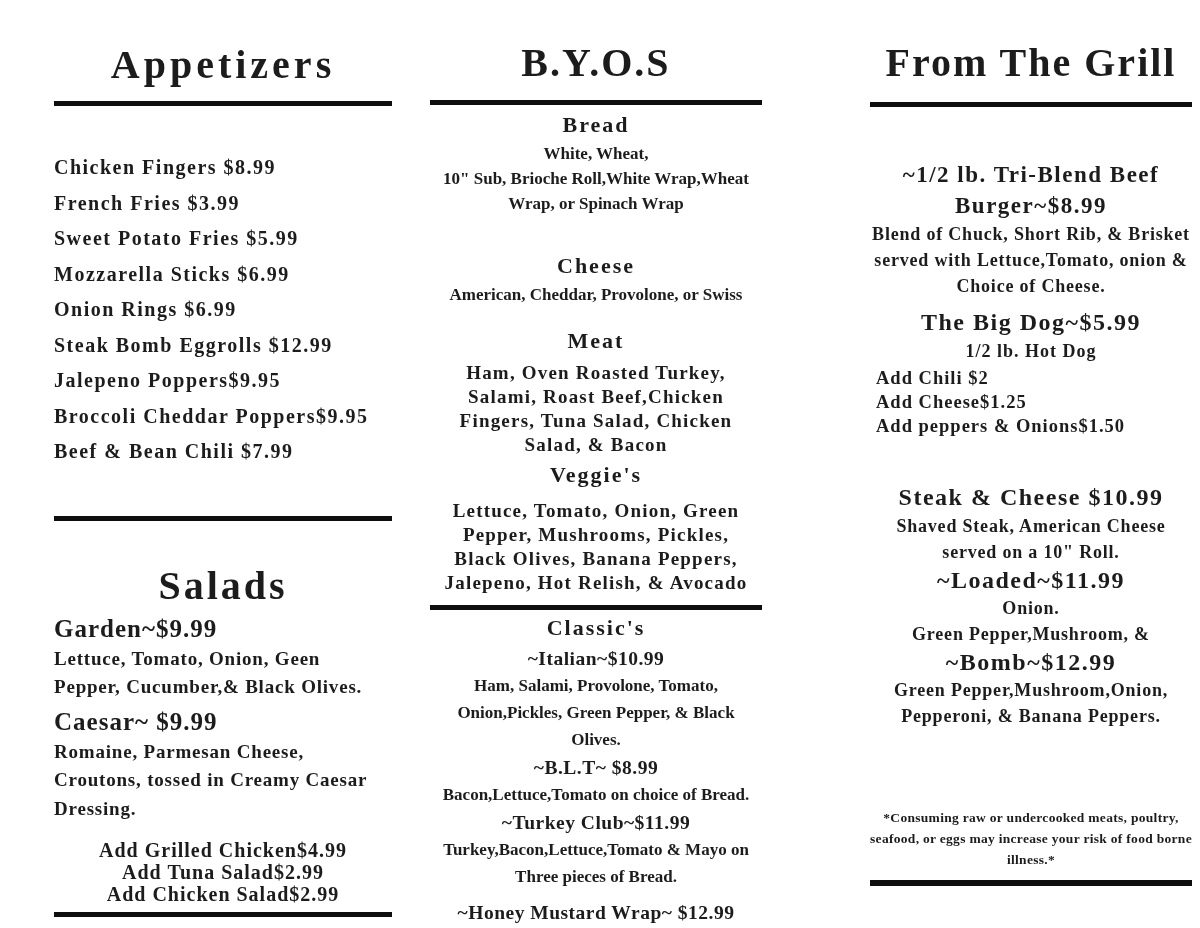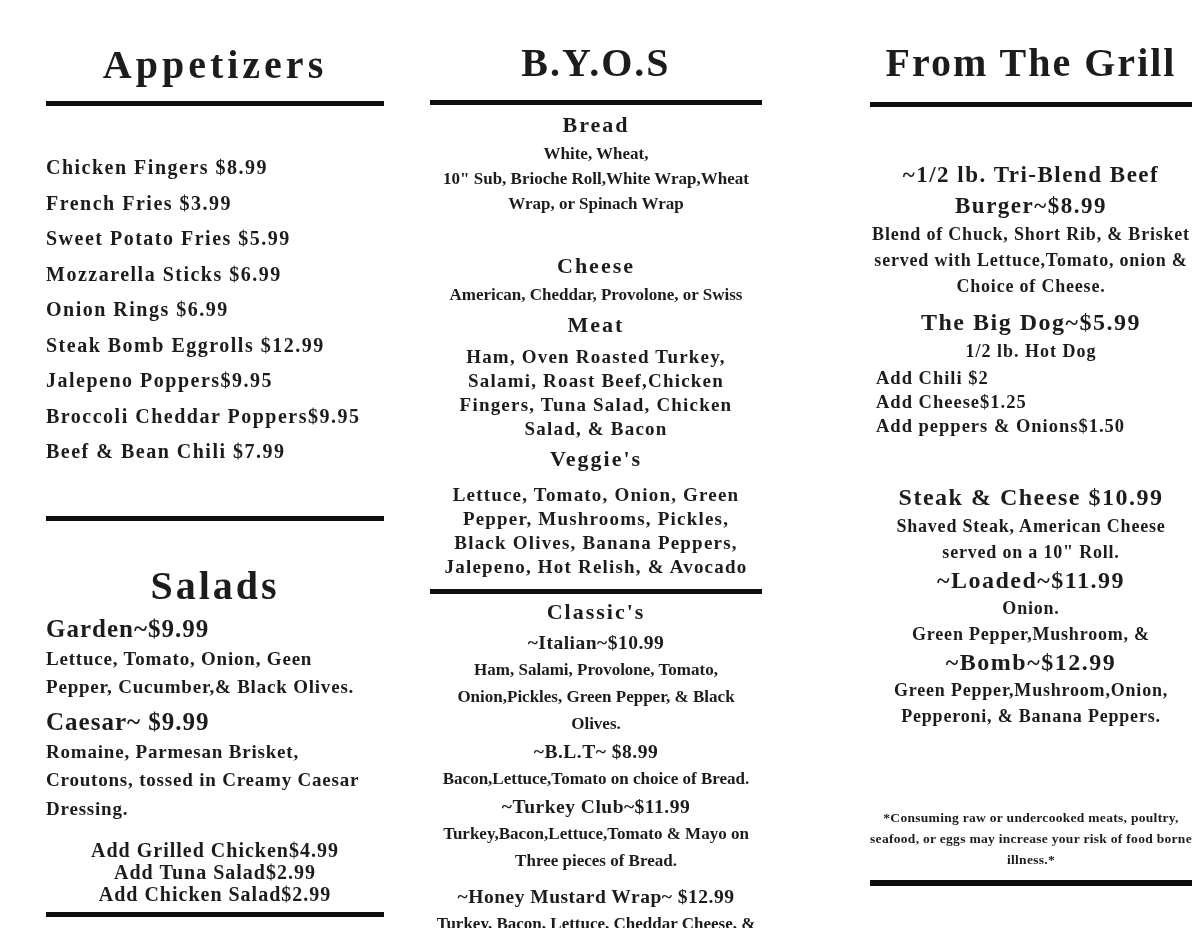--- a/index.html
+++ b/index.html
@@ -7,21 +7,21 @@
   body {
     font-family: "Liberation Serif", "DejaVu Serif", serif;
     font-weight: bold;
     color: #1c1c1c;
     width: 1200px;
     height: 928px;
     position: relative;
     overflow: hidden;
   }
   .col { position: absolute; top: 0; }
-  .col1 { left: 46px;  width: 338px; text-align: left; }
+  .col1 { left: 54px;  width: 338px; text-align: left; }
   .col2 { left: 430px; width: 332px; text-align: center; }
   .col3 { left: 856px; width: 350px; text-align: center; }
 
   .rule { height: 5px; background: #0e0e0e; }
 
   .title {
     font-size: 40px;
     letter-spacing: 4px;
     text-align: center;
     line-height: 1.15;
@@ -42,21 +42,21 @@
   .col1 .rule-bottom { margin-top: 7px; }
 
   
   .col2 .title { margin-top: 40px; letter-spacing: 2px; }
   .col2 .rule-top { margin-top: 14px; }
   .subhead { font-size: 22px; letter-spacing: 2px; line-height: 32px; }
   .subhead-bread { margin-top: 4px; }
   .soft-line { font-size: 17px; line-height: 25px; }
   .subhead-cheese { margin-top: 34px; }
   .ls-line { font-size: 19px; letter-spacing: 1.2px; line-height: 24px; white-space: nowrap; }
-  .subhead-meat { margin-top: 2px; margin-bottom: 4px; }
+  .subhead-meat { margin-top: 18px; margin-bottom: 4px; }
   .subhead-veggies { margin-top: 2px; margin-bottom: 8px; }
   .col2 .rule-mid { margin-top: 10px; }
   .subhead-classics { margin-top: 2px; }
   .classic-name { font-size: 19.5px; letter-spacing: 0.5px; line-height: 26px; margin-top: 2px; }
   .classic-desc { font-size: 17px; line-height: 27px; }
   .classic-gap { margin-top: 10px; }
 
   
   .col3 .title { margin-top: 40px; letter-spacing: 2px; }
   .col3 .rule-top { margin-top: 16px; width: 322px; margin-left: auto; margin-right: auto; }
@@ -98,21 +98,21 @@
     <h2 class="title salads-title">Salads</h2>
 
     <div>
       <div class="entry-name">Garden~$9.99</div>
       <div class="entry-desc">Lettuce, Tomato, Onion, Geen</div>
       <div class="entry-desc">Pepper, Cucumber,&amp; Black Olives.</div>
     </div>
 
     <div>
       <div class="entry-name">Caesar~ $9.99</div>
-      <div class="entry-desc">Romaine, Parmesan Brisket,</div>
+      <div class="entry-desc">Romaine, Parmesan Cheese,</div>
       <div class="entry-desc">Croutons, tossed in Creamy Caesar</div>
       <div class="entry-desc">Dressing.</div>
     </div>
 
     <div class="salad-addons">
       <div class="salad-addon">Add Grilled Chicken$4.99</div>
       <div class="salad-addon">Add Tuna Salad$2.99</div>
       <div class="salad-addon">Add Chicken Salad$2.99</div>
     </div>
 

